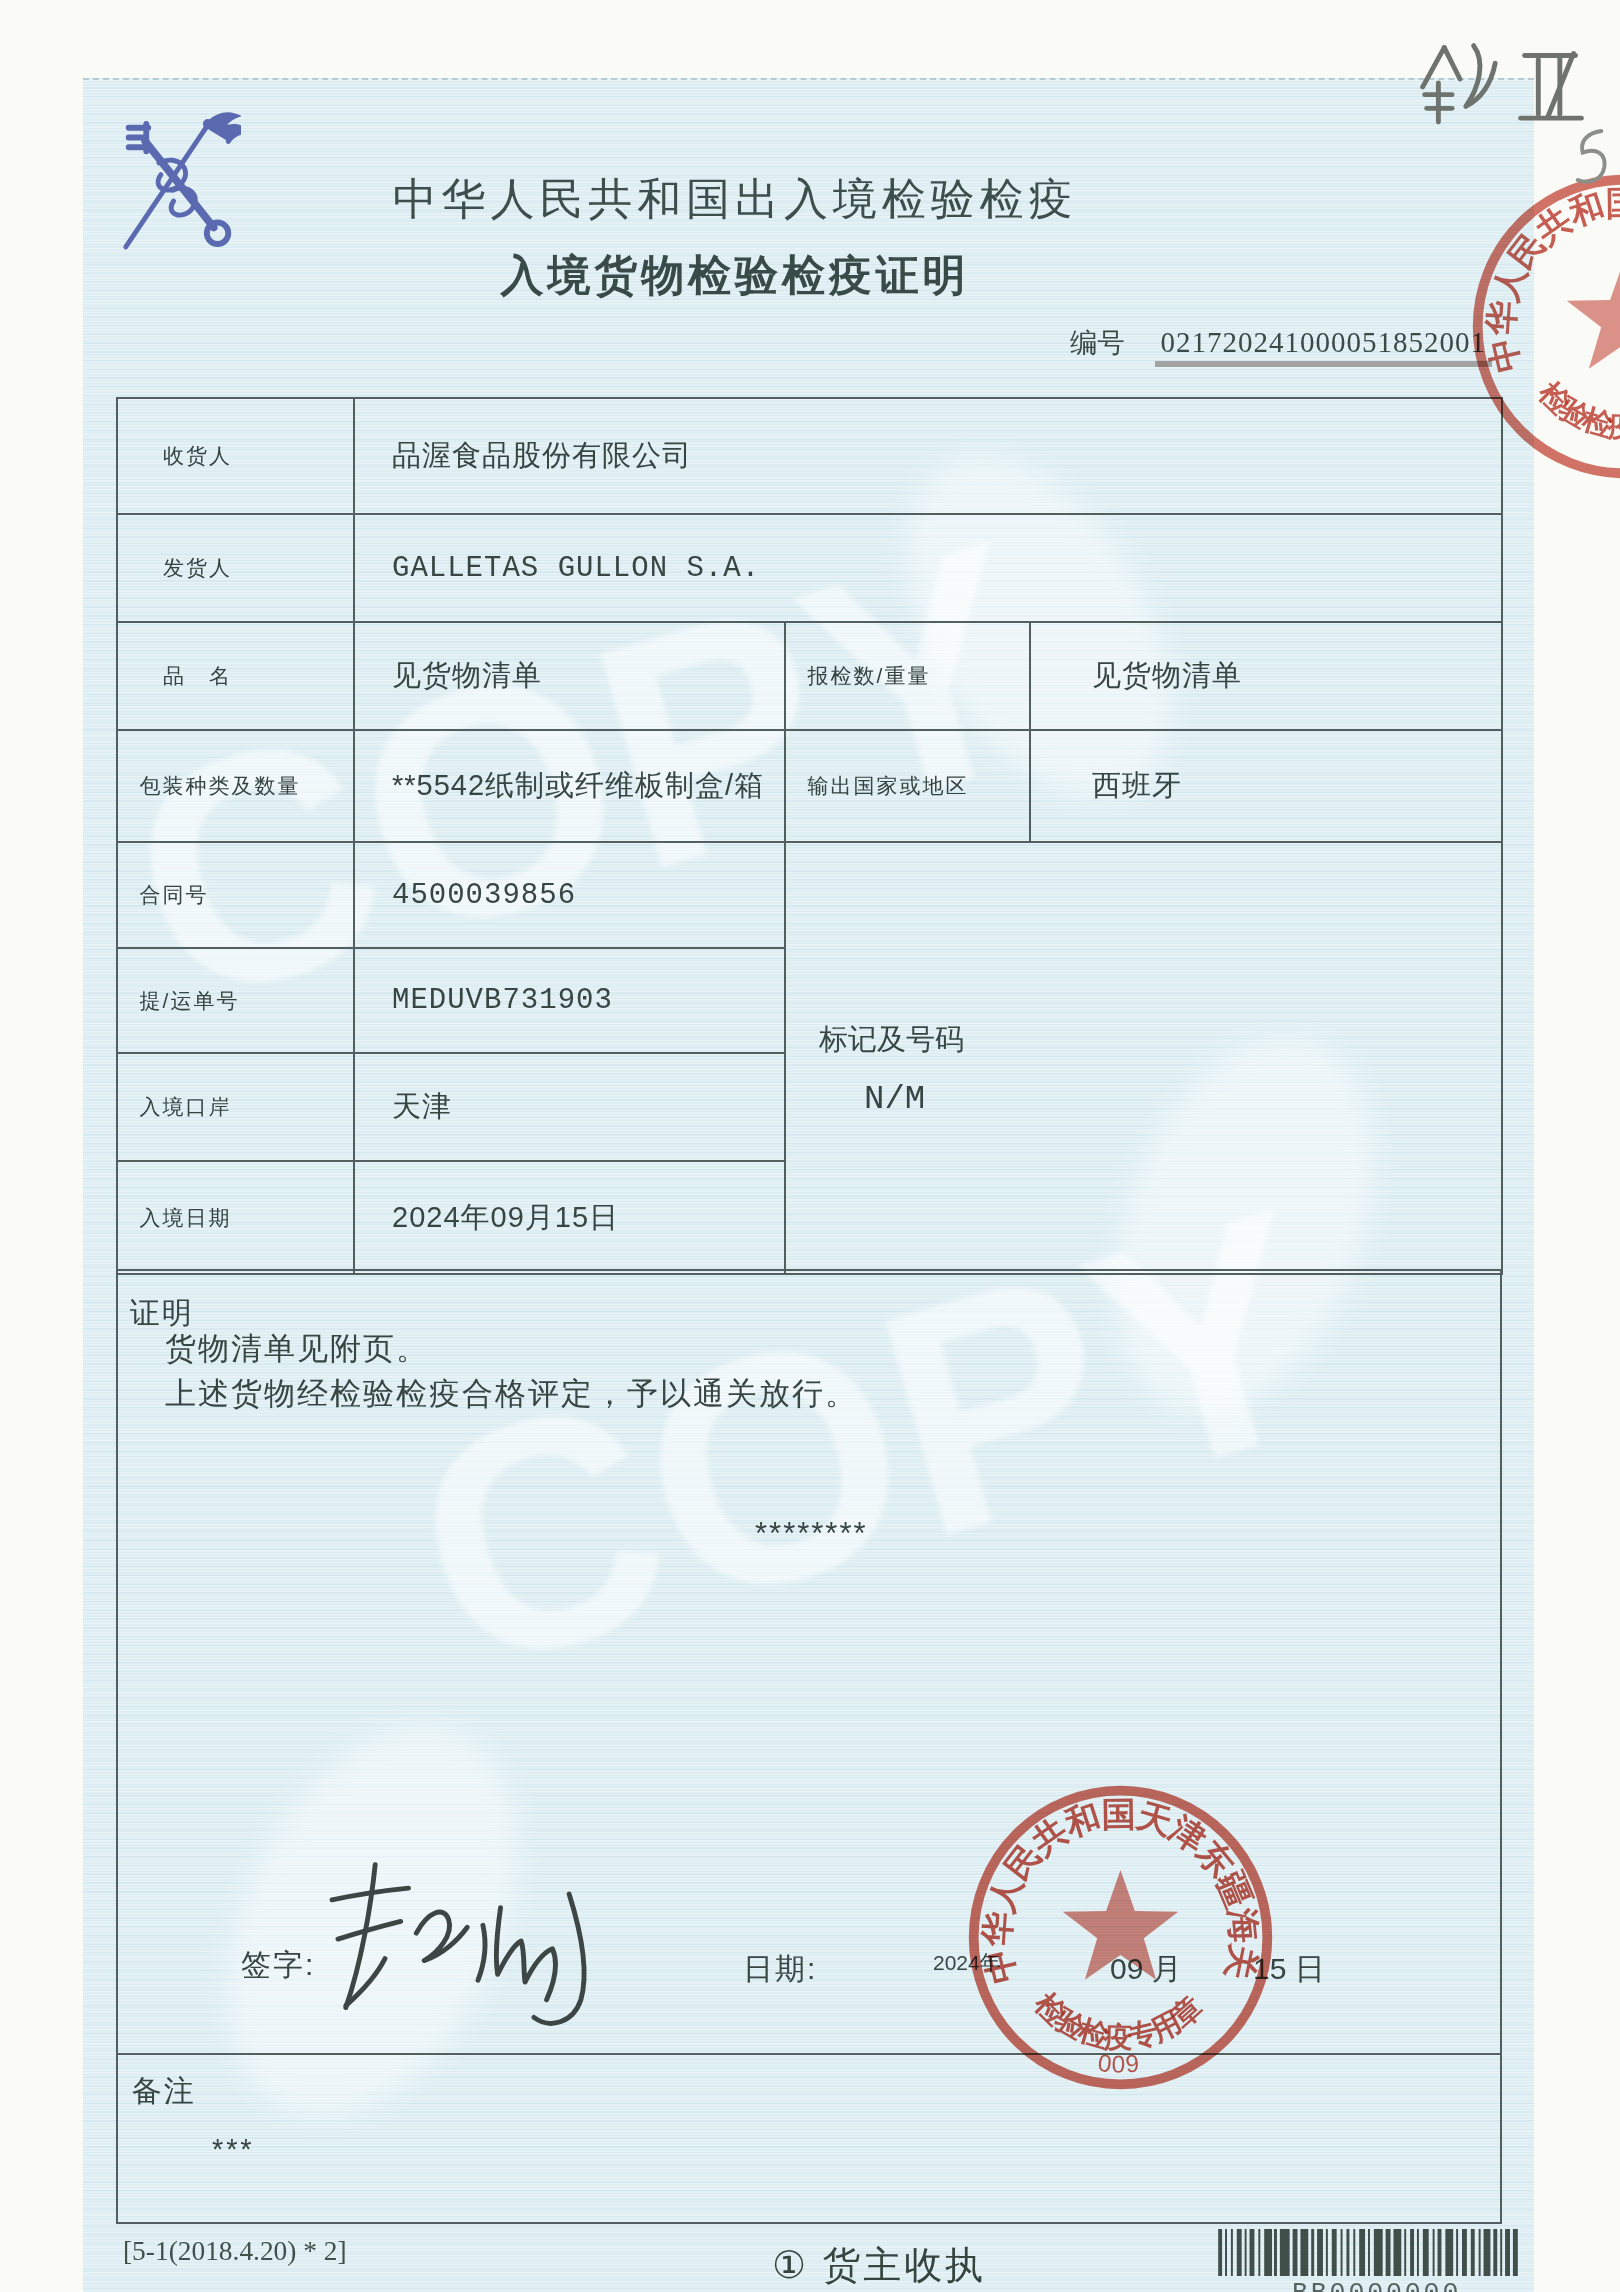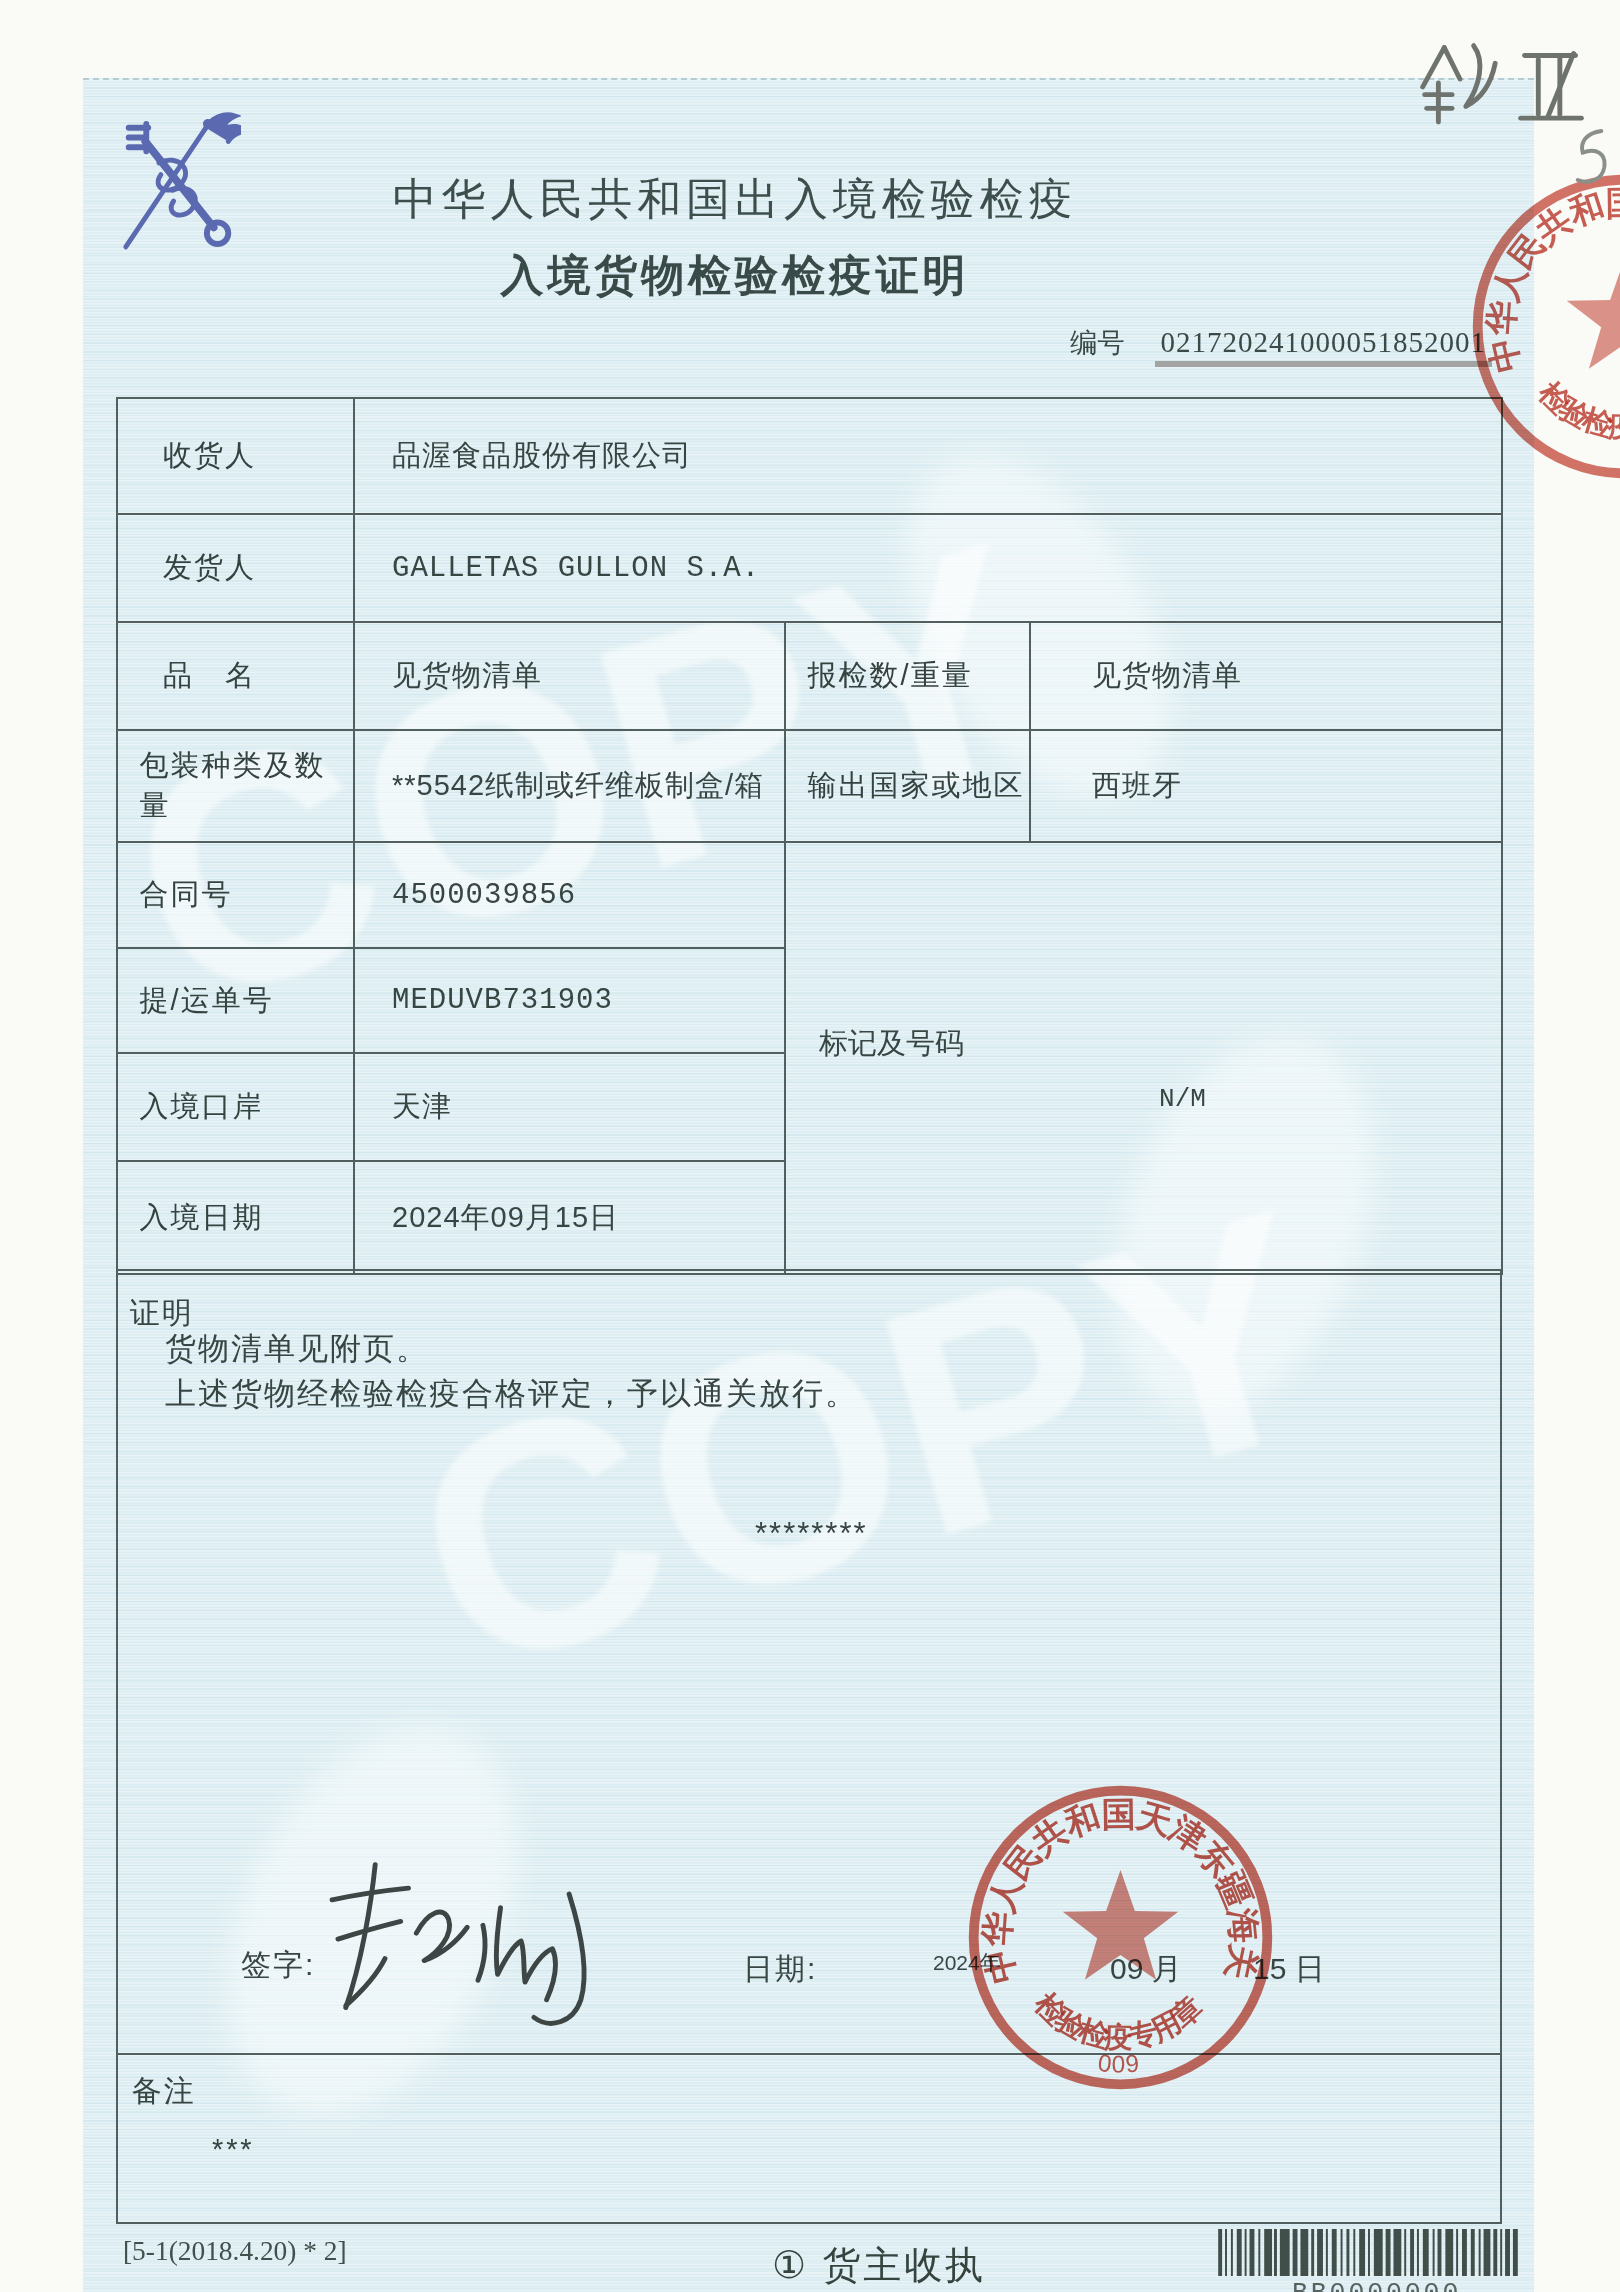--- a/index.html
+++ b/index.html
@@ -19,27 +19,27 @@
              font-size:44px;letter-spacing:4.9px;color:#3d4f4c;}
   .hdr-sub{position:absolute;left:245px;top:247px;width:980px;text-align:center;
            font-size:43px;font-weight:bold;letter-spacing:3.9px;color:#394b48;}
   .serial{position:absolute;left:912px;top:325px;width:580px;text-align:right;font-size:27.4px;color:#3a4a47;}
   .serial .num{font-family:"Liberation Serif","DejaVu Serif",serif;font-size:29px;letter-spacing:1px;
                border-bottom:6px solid #a3a3a3;padding:0 5.9px 2.9px 5.9px;margin-left:30px;}
   
   .grid{position:absolute;left:116px;top:397px;}
   table.cert{border-collapse:collapse;table-layout:fixed;width:1386px;}
   table.cert td{border:2px solid #51605e;vertical-align:middle;overflow:hidden;}
-  td.lab{font-size:29px;letter-spacing:2px;padding-left:21.6px;color:#344240;border-radius:15px;}
+  td.lab{font-size:21px;letter-spacing:2px;padding-left:21.6px;color:#344240;border-radius:15px;}
   td.lab.pad-lg{padding-left:45px;}
   td.val{font-size:29px;padding-left:37px;letter-spacing:1px;}
   td.val2{font-size:29px;padding-left:61px;letter-spacing:1px;}
   .mono{font-family:"Liberation Mono","DejaVu Sans Mono",monospace;}
   td.marks{vertical-align:top;padding:21.6px 0 0 33px;font-size:29px;}
-  .marks-val{margin:19.6px 0 0 45px;font-size:26px;text-align:center;}
+  .marks-val{margin:19.6px 0 0 45px;font-size:34px;}
   tr.r1{height:116px;} tr.r2{height:108px;} tr.r3{height:108px;margin-left:24px;} tr.r4{height:112px;}
   tr.r5{height:106px;} tr.r6{height:105px;} tr.r7{height:108px;} tr.r8{height:113px;}
   .box{position:absolute;border:2px solid #51605e;left:116px;width:1382px;}
   .cert-box{top:1269px;height:782px;}
   .rem-box{top:2053px;height:167px;}
   .cert-box .sec-label{position:absolute;left:11.8px;top:22px;font-size:30px;letter-spacing:2px;}
   .cert-box .l1{position:absolute;left:47px;top:57px;font-size:31px;letter-spacing:2px;}
   .cert-box .l2{position:absolute;left:47px;top:102px;font-size:31px;letter-spacing:2px;}
   .cert-box .stars{position:absolute;left:637px;top:245px;font-size:31px;letter-spacing:2px;}
   .sig-label{position:absolute;left:123px;top:674px;font-size:30px;letter-spacing:2px;}

